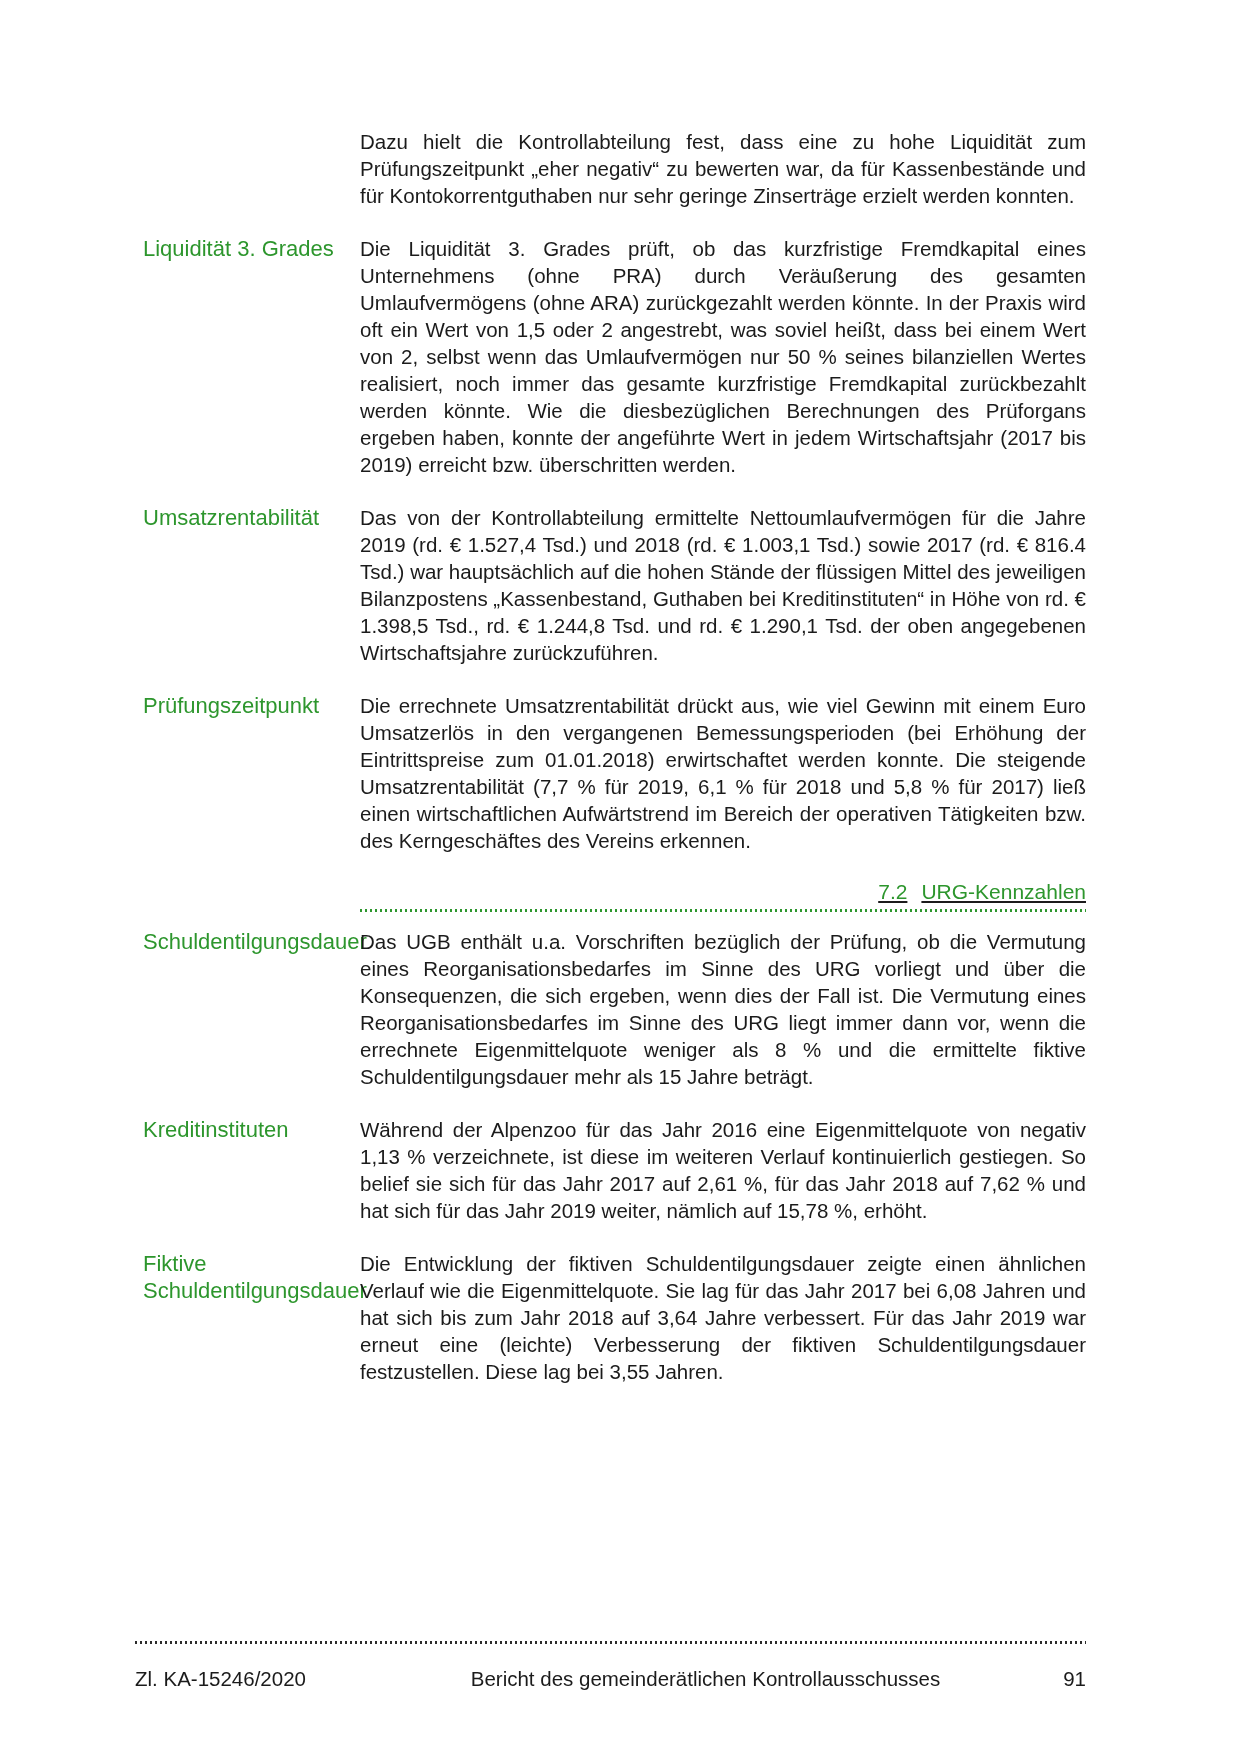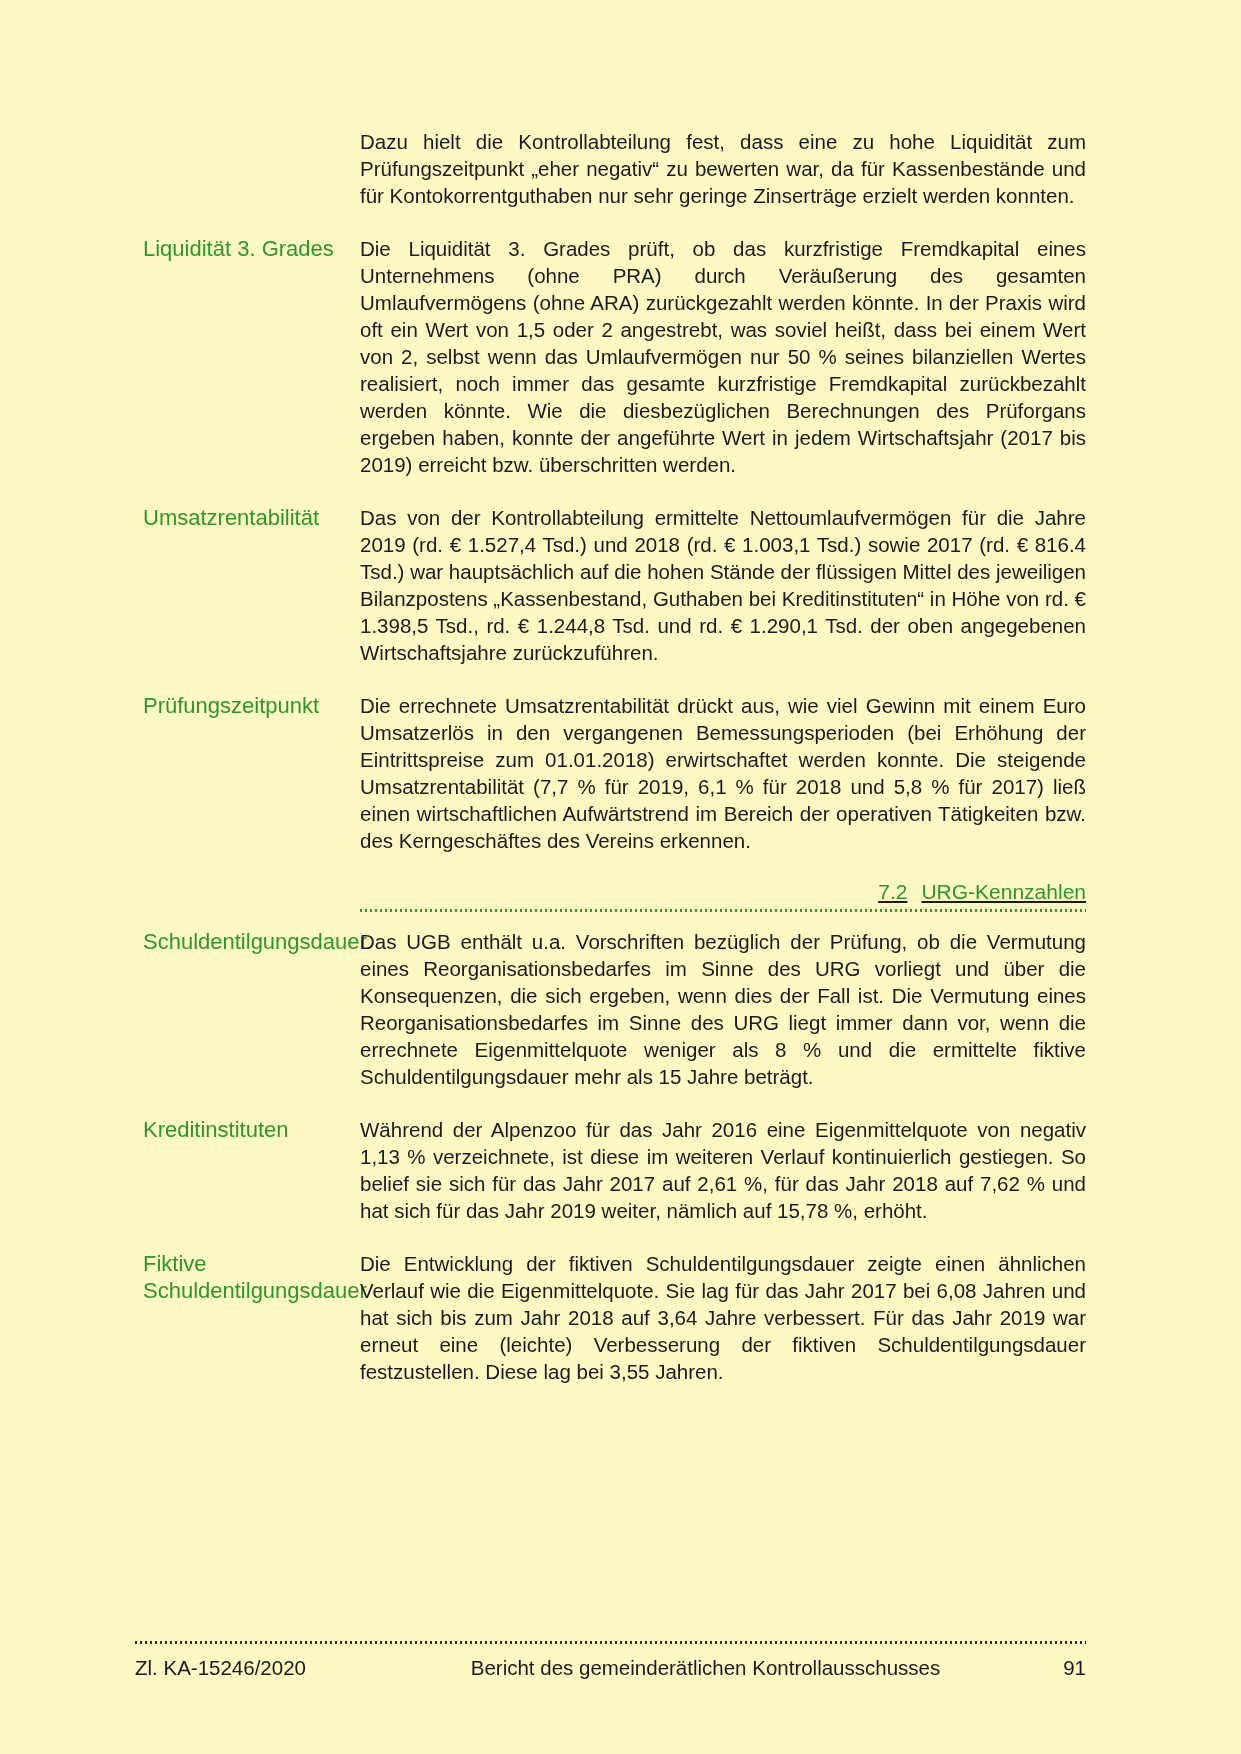--- a/index.html
+++ b/index.html
@@ -5,21 +5,21 @@
   html, body {
     margin: 0;
     padding: 0;
     background: #e8e8e8;
   }
   .page {
     position: relative;
     width: 1241px;
     height: 1754px;
     margin: 0 auto;
-    background: #fef9c3;
+    background: #ffffff;
     font-family: "Liberation Sans", "DejaVu Sans", sans-serif;
     color: #1b1b1b;
     box-sizing: border-box;
     padding: 128px 155px 0 143px;
     overflow: hidden;
   }
   .content {
     display: block;
   }
   .row {
@@ -76,21 +76,21 @@
     top: 1641px;
   }
   .dotted-line-dark {
     height: 3px;
     background-image: repeating-linear-gradient(to right, #2b2b2b 0 2px, transparent 2px 5px);
   }
   .footer-text-row {
     display: flex;
     justify-content: space-between;
     align-items: baseline;
-    margin-top: 11px;
+    margin-top: 22px;
     font-size: 20.5px;
     line-height: 26px;
   }
   .footer-ref { width: 280px; }
   .footer-title { flex: 1; text-align: center; }
   .footer-page { width: 90px; text-align: right; }
 </style>
 </head>
 <body>
 

